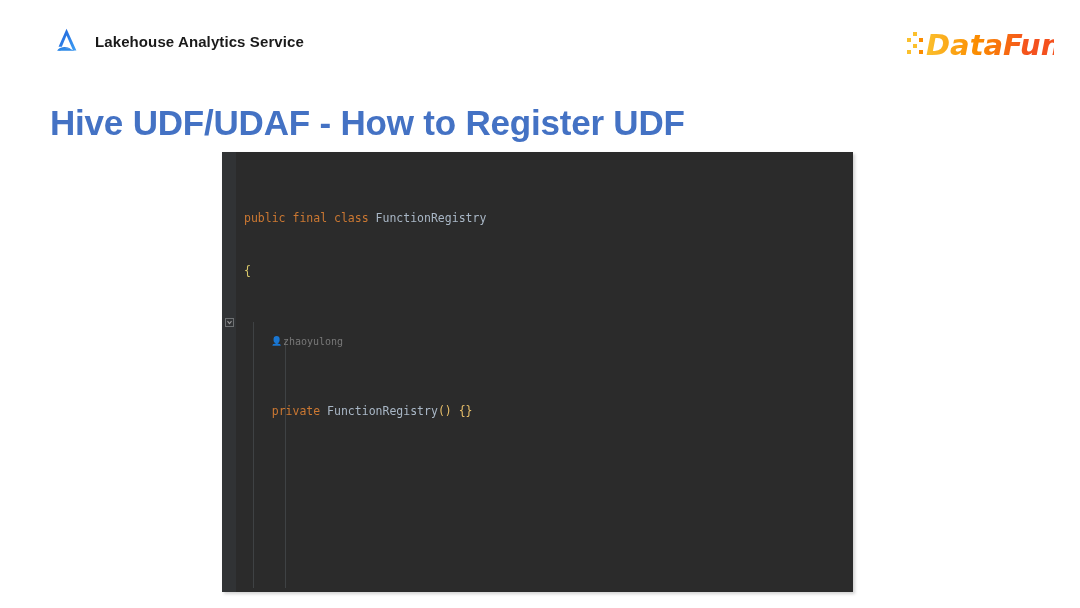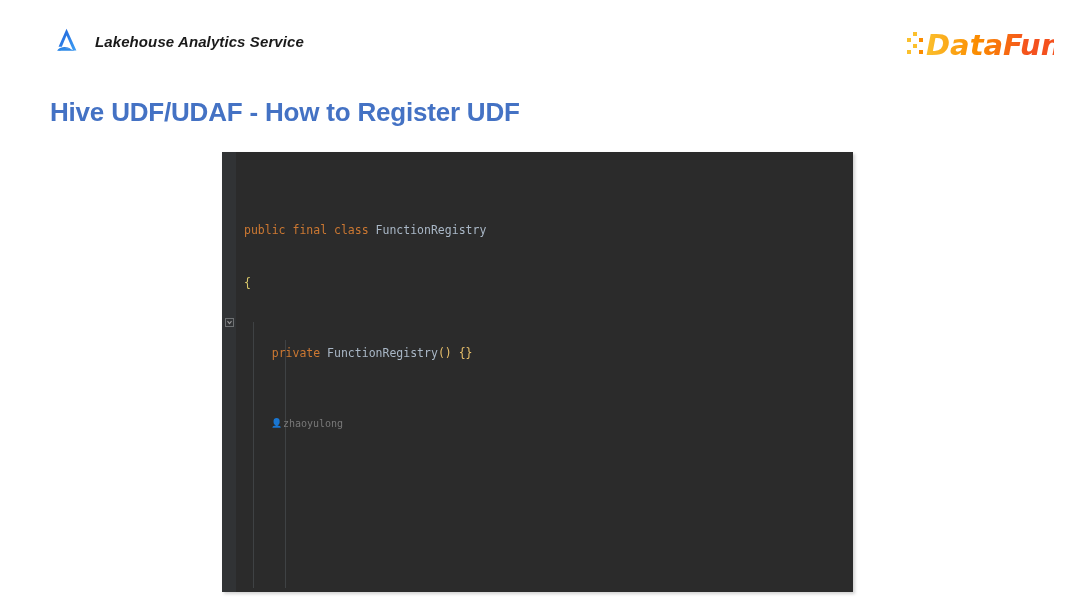--- a/index.html
+++ b/index.html
@@ -29,37 +29,36 @@
     height: 30px;
     flex: 0 0 auto;
     display: block;
   }
   #brand-name {
     font-size: 15px;
     font-weight: bold;
     color: #1a1a1a;
     letter-spacing: .1px;
     white-space: nowrap;
-    font-style: italic;
   }
 
   #datafun-logo {
     position: absolute;
     top: 28px;
     right: 26px;
     width: 148px;
     height: 33px;
   }
 
   
   #page-title {
     position: absolute;
     top: 80px;
     left: 50px;
-    font-size: 26px;
+    font-size: 35px;
     font-weight: bold;
     color: #4472c4;
     letter-spacing: -0.2px;
     white-space: nowrap;
   }
 
   
   #code-shot {
     position: absolute;
     left: 222px;
@@ -91,21 +90,21 @@
   #code-body {
     position: absolute;
     left: 14px;
     top: 0;
     right: 0;
     bottom: 0;
     font-family: "DejaVu Sans Mono", "Liberation Mono", monospace;
     font-size: 11.5px;
     line-height: 17.6px;
     white-space: pre;
-    padding-top: 17px;
+    padding-top: 5px;
   }
   .ln { height: 17.6px; padding-left: 8px; position: relative; }
 
   
   .guide {
     position: absolute;
     width: 1px;
     background: #3f4244;
     left: 0;
   }
@@ -179,23 +178,23 @@
   </div>
 
   <div class="guide" id="guide-a"></div>
   <div class="guide" id="guide-b"></div>
 
   <div id="code-body">
 
     <div class="ln"><span class="kw">public final class </span><span class="cls">FunctionRegistry</span></div>
     <div class="ln"><span class="br">{</span></div>
 
+    <div class="ln">    <span class="person">👤</span><span class="auth">zhaoyulong</span></div>
+
     <div class="ln">    <span class="kw">private </span><span class="cls">FunctionRegistry</span><span class="br2">() {}</span></div>
-
-    <div class="ln">    <span class="person">👤</span><span class="auth">zhaoyulong</span></div>
     <div class="ln">&nbsp;</div>
 
 
     
 
     
     
 
     
 

